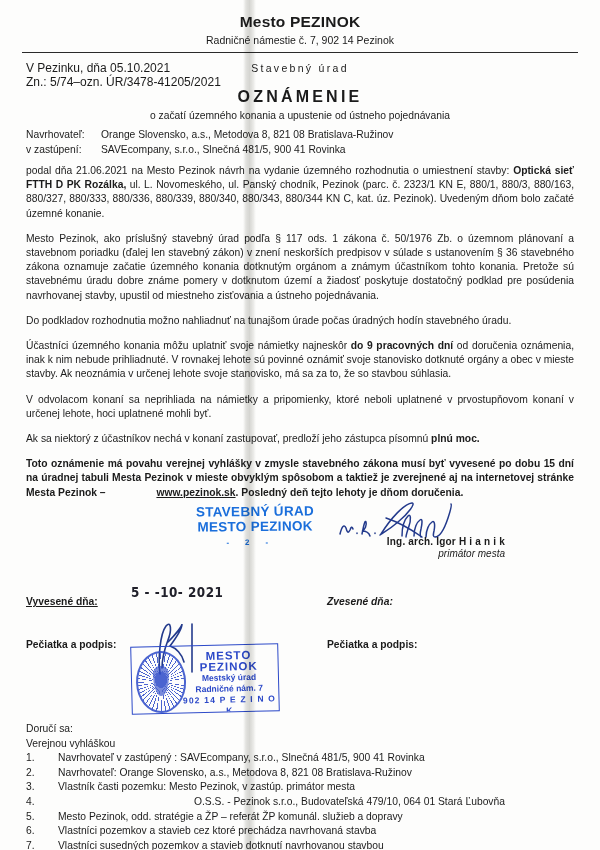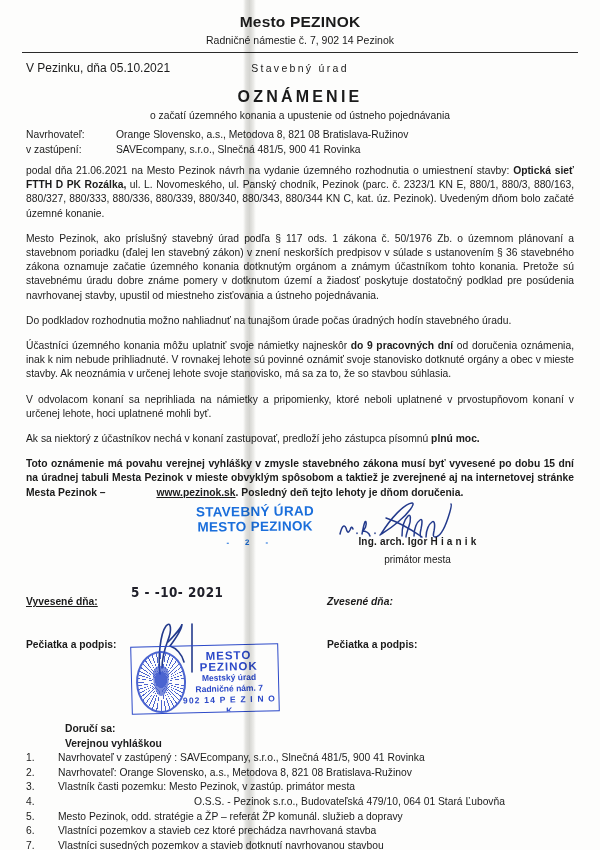--- a/index.html
+++ b/index.html
@@ -92,21 +92,21 @@
 
   
   .parties {
     position: absolute;
     left: 26px;
     top: 128px;
     font-size: 10.3px;
     line-height: 14.5px;
   }
   .parties .row { display: flex; }
-  .parties .lab { width: 90px; flex: none; }
+  .parties .lab { width: 75px; flex: none; }
   .parties .val b { font-weight: normal; }
 
   
   .body {
     position: absolute;
     left: 26px;
     top: 164px;
     width: 548px;
     font-size: 10.3px;
     line-height: 14.2px;
@@ -134,25 +134,25 @@
     letter-spacing: 16px;
     margin-top: 1px;
     font-weight: bold;
   }
 
   .signer {
     position: absolute;
     left: 330px;
     top: 536px;
     width: 175px;
-    text-align: center;
+    text-align: right;
     font-size: 10px;
   }
   .signer .name { font-weight: bold; letter-spacing: 0.2px; }
-  .signer .role { font-weight: normal; margin-top: 7px; }
+  .signer .role { font-weight: normal; margin-top: 1px; font-style: italic; }
 
   .sig-ink {
     position: absolute;
     left: 336px;
     top: 500px;
     width: 140px;
     height: 42px;
     color: #233a8c;
   }
 
@@ -234,21 +234,21 @@
 
   
   .dist {
     position: absolute;
     left: 26px;
     top: 722px;
     width: 552px;
     font-size: 10.3px;
     line-height: 14.6px;
   }
-  .dist .h { font-weight: bold; margin-left: 39px; }
+  .dist .h { font-weight: normal; }
   .dist ol {
     margin: 0;
     padding: 0;
     list-style: none;
     counter-reset: d;
   }
   .dist li {
     counter-increment: d;
     position: relative;
     padding-left: 32px;
@@ -268,20 +268,21 @@
 <div class="page">
   <div class="content">
 
     <div class="hdr-title">Mesto PEZINOK</div>
     <div class="hdr-sub">Radničné námestie č. 7, 902 14 Pezinok</div>
     <div class="hdr-rule"></div>
     <div class="office">Stavebný úrad</div>
 
     <div class="meta">
       <div>V Pezinku, dňa 05.10.2021</div>
+      <div>Zn.: 5/74–ozn. ÚR/3478-41205/2021</div>
     </div>
 
     <div class="doc-title">OZNÁMENIE</div>
     <div class="doc-subtitle">o začatí územného konania a upustenie od ústneho pojednávania</div>
 
     <div class="parties">
       <div class="row">
         <div class="lab">Navrhovateľ:</div>
         <div class="val"><b>Orange Slovensko, a.s.,</b><span> Metodova 8, 821 08  Bratislava-Ružinov</span></div>
       </div>

